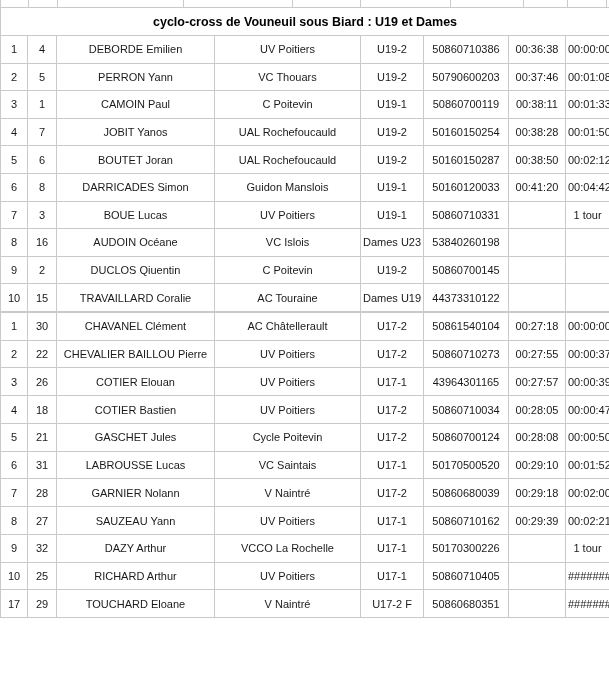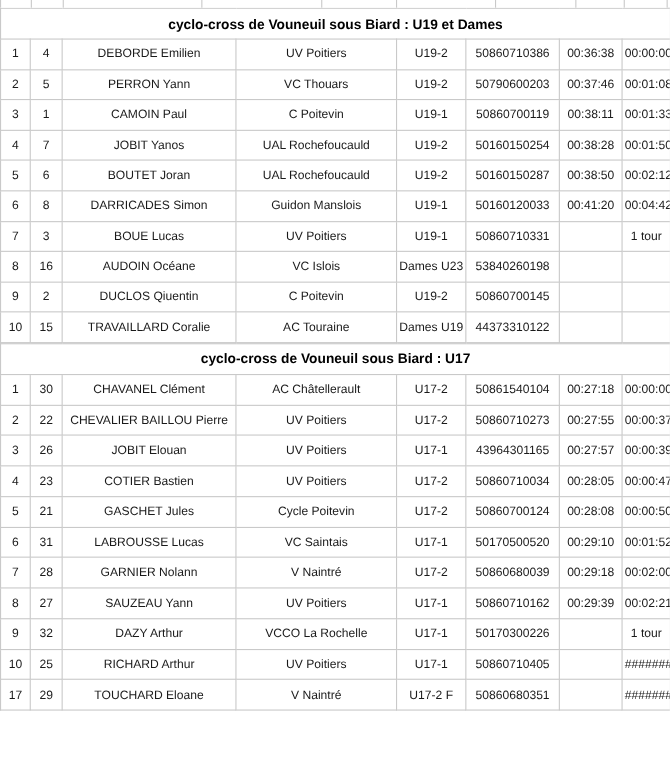--- a/index.html
+++ b/index.html
@@ -198,23 +198,20 @@
       <col style="width:27px">
         <col style="width:29px">
         <col style="width:158px">
         <col style="width:146px">
       <col style="width:63px">
         <col style="width:85px">
         <col style="width:57px">
         <col style="width:44px">
     </colgroup>
     <tbody>
-      <tr class="title-row">
-        <td colspan="8">cyclo-cross de Vouneuil sous Biard : U17</td>
-      </tr>
     <tr class="data-row">
           <td>1</td>
           <td>30</td>
           <td>CHAVANEL Clément</td>
           <td>AC Châtellerault</td>
           <td>U17-2</td>
           <td>50861540104</td>
           <td>00:27:18</td>
           <td>00:00:00</td>
         </tr>
@@ -224,30 +221,30 @@
           <td>CHEVALIER BAILLOU Pierre</td>
           <td>UV Poitiers</td>
           <td>U17-2</td>
           <td>50860710273</td>
           <td>00:27:55</td>
           <td>00:00:37</td>
         </tr>
         <tr class="data-row">
           <td>3</td>
           <td>26</td>
-          <td>JOBIT Elouan</td>
+          <td>COTIER Elouan</td>
           <td>UV Poitiers</td>
           <td>U17-1</td>
           <td>43964301165</td>
           <td>00:27:57</td>
           <td>00:00:39</td>
         </tr>
         <tr class="data-row">
           <td>4</td>
-          <td>23</td>
+          <td>18</td>
           <td>COTIER Bastien</td>
           <td>UV Poitiers</td>
           <td>U17-2</td>
           <td>50860710034</td>
           <td>00:28:05</td>
           <td>00:00:47</td>
         </tr>
         <tr class="data-row">
           <td>5</td>
           <td>21</td>

